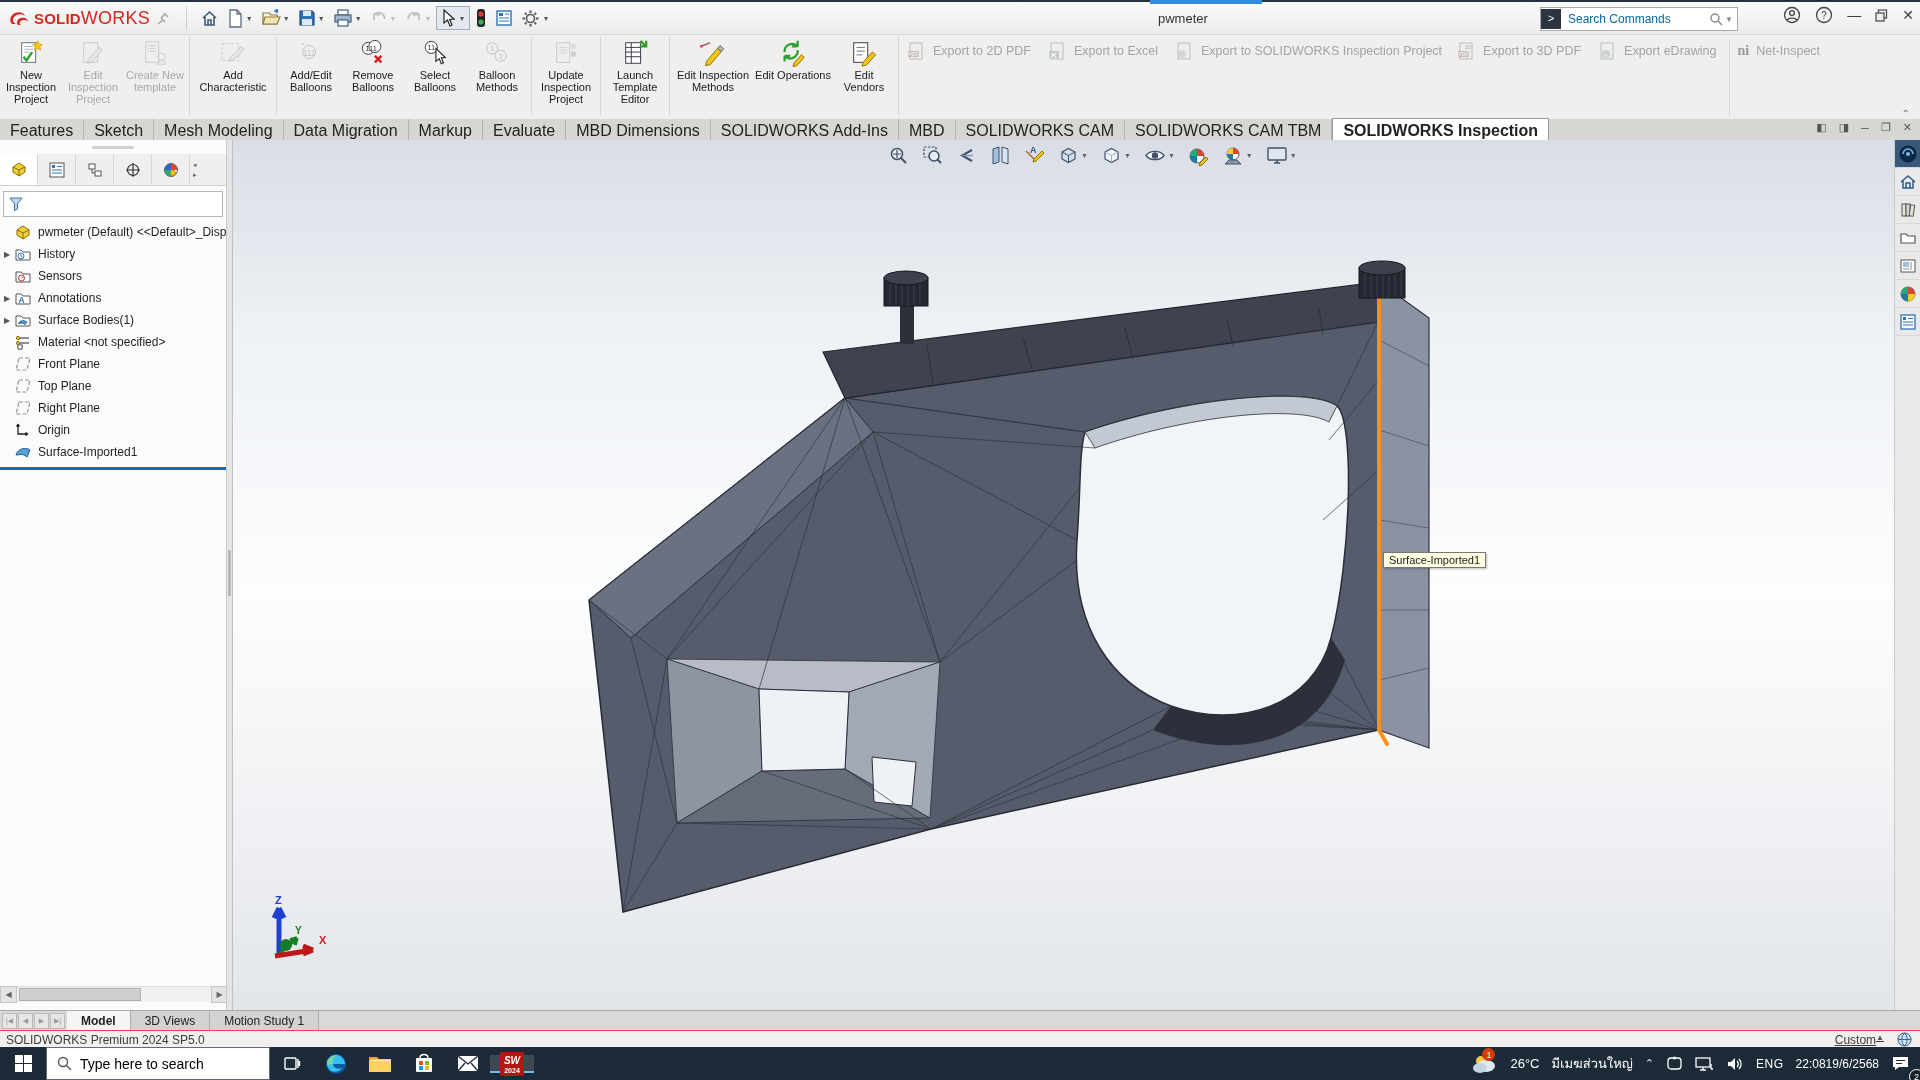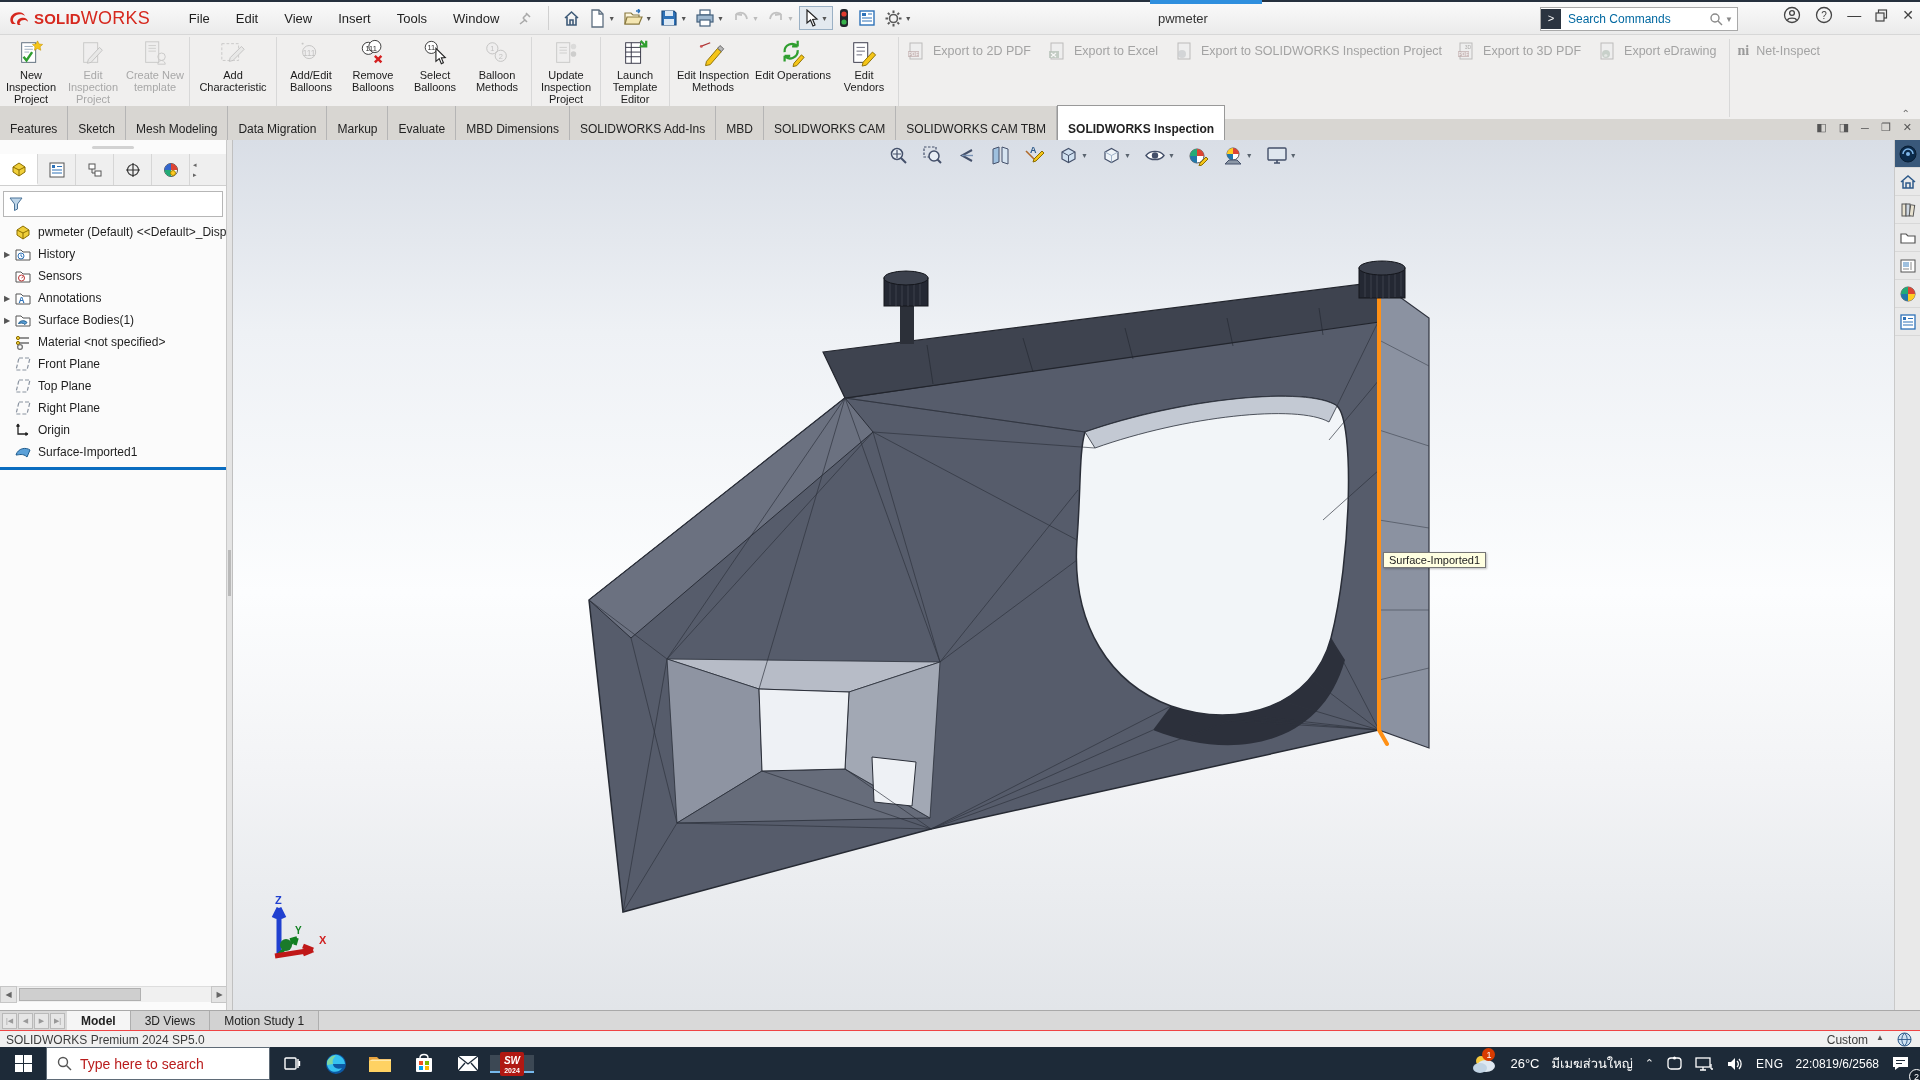--- a/index.html
+++ b/index.html
@@ -42,21 +42,21 @@
   .rsep{width:1px;background:#d8d8d8;height:78px;margin:0 3px;flex:none;}
   .xwrap{display:flex;align-items:flex-start;padding-top:2px;}
   .xcol{display:flex;flex-direction:row;gap:2px;}
   .xitem{display:flex;align-items:center;gap:7px;color:#a3a3a3;font-size:12.5px;height:23px;padding:0 10px 0 4px;}
   .xic{width:20px;height:20px;opacity:.5;filter:grayscale(.6);}
   .ni{font-weight:bold;font-size:14px;color:#9a9a9a;font-family:"Liberation Serif",serif;}
   .rib-collapse{position:absolute;right:10px;bottom:2px;color:#666;font-size:10px;}
   
   .cmdtabs{position:absolute;top:119px;left:0;right:0;height:21px;background:#d8d6d2;border-bottom:1px solid #8f8f8f;
            display:flex;align-items:flex-end;}
-  .ctab{font-size:12px;padding:16px 10px 3px;background:#d8d6d2;border-right:1px solid #b5b5b5;color:#222;height:15px;text-align:right;}
+  .ctab{font-size:16px;padding:3px 10px 3px;background:#d8d6d2;border-right:1px solid #b5b5b5;color:#222;height:15px;text-align:right;}
   .ctab.active{background:#fff;font-weight:bold;border:1px solid #999;border-bottom:none;margin-bottom:-1px;padding-bottom:4px;}
   .winctl{position:absolute;right:8px;top:2px;display:flex;gap:12px;color:#555;font-size:11px;align-items:center;}
   
   .main{position:absolute;top:140px;left:0;width:1920px;height:870px;display:flex;}
   .leftpanel{width:228px;background:#fbfbfb;border-right:1px solid #c9c9c9;position:relative;overflow:hidden;}
   .grabrow{height:14px;display:flex;align-items:center;justify-content:center;}
   .grab{width:42px;height:3px;background:#d2d2d2;border-radius:2px;}
   .ptabs{display:flex;height:31px;border-bottom:1px solid #cfcfcf;align-items:stretch;background:#efefef;}
   .ptab{width:37px;display:flex;align-items:center;justify-content:center;border-right:1px solid #d6d6d6;}
   .ptab.active{background:#fff;border-bottom:2px solid #fff;}
@@ -90,28 +90,28 @@
   .doctabs{position:absolute;top:1010px;left:0;right:0;height:20px;background:#d9d9d9;border-top:1px solid #a9a9a9;
            display:flex;align-items:stretch;font-size:12px;}
   .dnav{display:flex;align-items:center;padding:0 2px;gap:1px;}
   .dnavb{width:13px;height:14px;border:1px solid #b9b9b9;background:#e6e6e6;color:#999;font-size:7px;
          display:flex;align-items:center;justify-content:center;}
   .dtab{padding:2px 14px;border-right:1px solid #aeaeae;display:flex;align-items:center;background:#d2d2d2;color:#222;}
   .dtab.active{background:#f5f5f5;font-weight:bold;}
   .statusbar{position:absolute;top:1030px;left:0;right:0;height:17px;background:#f0f0f0;border-top:1px solid #ef4444;
              font-size:12px;display:flex;align-items:center;color:#3c3c3c;}
   .sb-left{padding-left:6px;}
-  .sb-right{position:absolute;right:36px;display:flex;align-items:flex-start;gap:8px;}
+  .sb-right{position:absolute;right:36px;display:flex;align-items:flex-start;text-decoration:underline;}
   .sb-caret{font-size:8px;color:#555;}
   .sb-globe{position:absolute;right:8px;top:1px;}
   
   .taskbar{position:absolute;top:1047px;left:0;right:0;height:33px;background:#1d2a38;display:flex;align-items:center;}
   .startbtn{width:46px;height:33px;display:flex;align-items:center;justify-content:center;}
   .winsearch{width:224px;height:33px;background:#fff;border:1px solid #5f6b77;display:flex;align-items:center;gap:8px;padding-left:10px;box-sizing:border-box;}
-  .winsearch .ph{font-size:14px;color:#b91c1c;}
+  .winsearch .ph{font-size:14px;color:#000000;}
   .tbicon{width:44px;height:18px;display:flex;align-items:center;justify-content:center;}
   .tbicon.active{background:rgba(255,255,255,.14);box-shadow:inset 0 -2px 0 #76b9ed;}
   .tray{position:absolute;right:0;top:0;height:33px;display:flex;align-items:center;gap:0;color:#fff;}
   .trayitem{display:flex;align-items:center;height:33px;padding:0 6px;}
   .wtemp{font-size:13px;}
   .wdesc{font-size:13px;}
   .chev{font-size:11px;color:#eee;}
   .lang{font-size:12px;letter-spacing:.5px;}
   .clock{font-size:12px;line-height:14px;text-align:right;}
   .badge{position:absolute;border-radius:50%;background:#d83b01;color:#fff;font-size:9px;width:13px;height:13px;
@@ -127,28 +127,20 @@
   <div class="topline"></div>
   <div class="topblue"></div>
 
   <div class="titlebar">
     <div class="logo">
       <svg width="22" height="18" viewBox="0 0 22 18">
         <path d="M4,15 C1,12 2,6 7,4 C12,2 16,4 17,7 C14,4 8,5 6,8 C4,11 5,13 8,15 Z" fill="#d6281e"></path>
         <path d="M10,16 C8,14 9,10 13,9 C17,8 20,10 20,13 C18,10 13,11 12,13 C11,15 12,15 13,16 Z" fill="#d6281e"></path>
       </svg>
       <span><span class="logo-bold">SOLID</span><span class="logo-light">WORKS</span></span>
-    </div>
-    <div class="menubar">
-      <span class="menu">File</span>
-      <span class="menu">Edit</span>
-      <span class="menu">View</span>
-      <span class="menu">Insert</span>
-      <span class="menu">Tools</span>
-      <span class="menu">Window</span>
     </div>
     <span class="pin">
       <svg width="14" height="14" viewBox="0 0 14 14">
           <g stroke="#8a8a8a" stroke-width="1.6" fill="none">
             <path d="M8,2 L12,6 M9,3 L5,7 M5,7 L9,11 M7,9 L2,13"></path>
           </g>
         </svg>
     </span>
     <div class="qat">
       <span class="qbtn">

